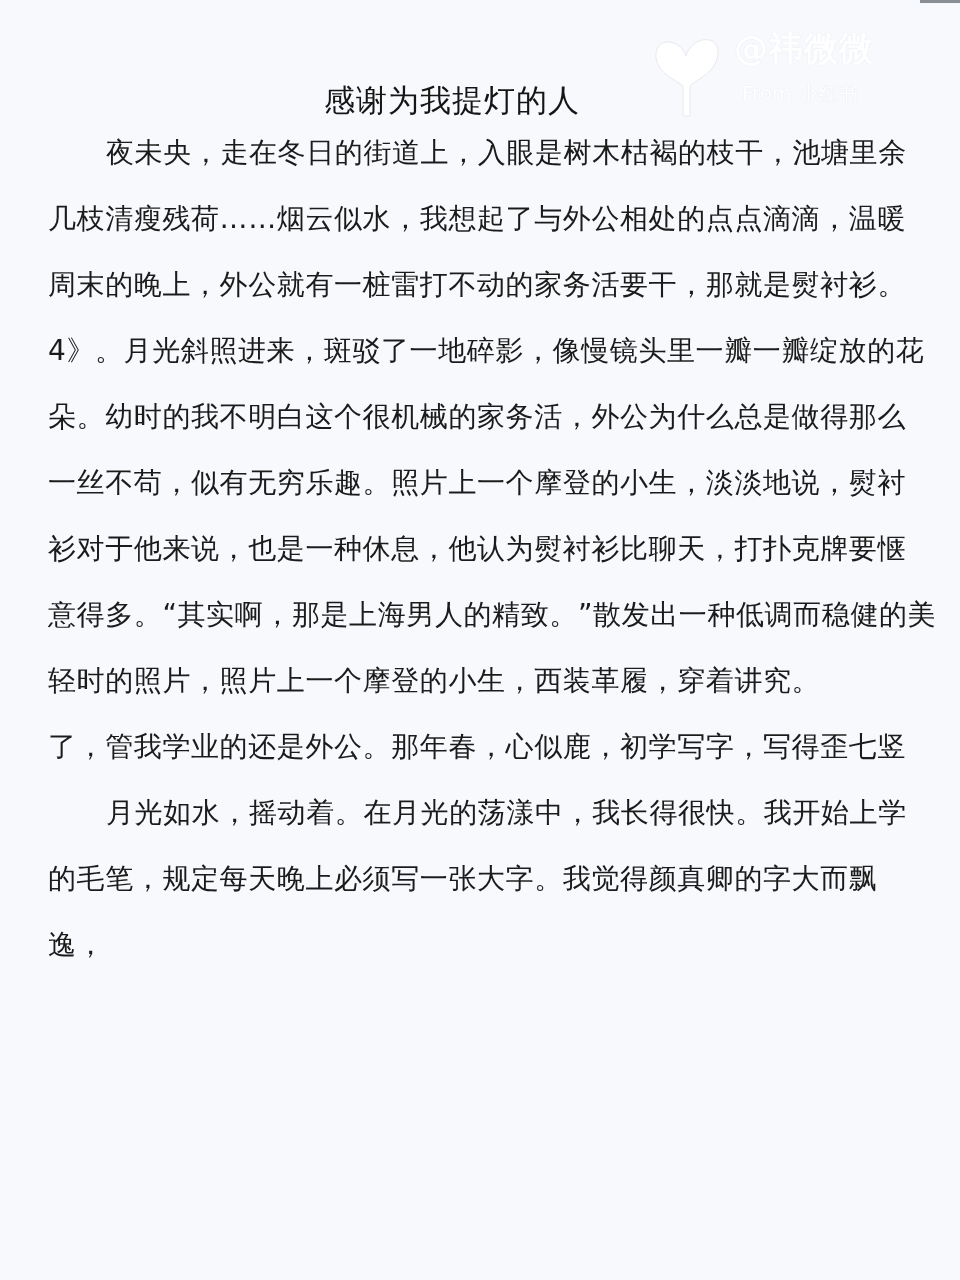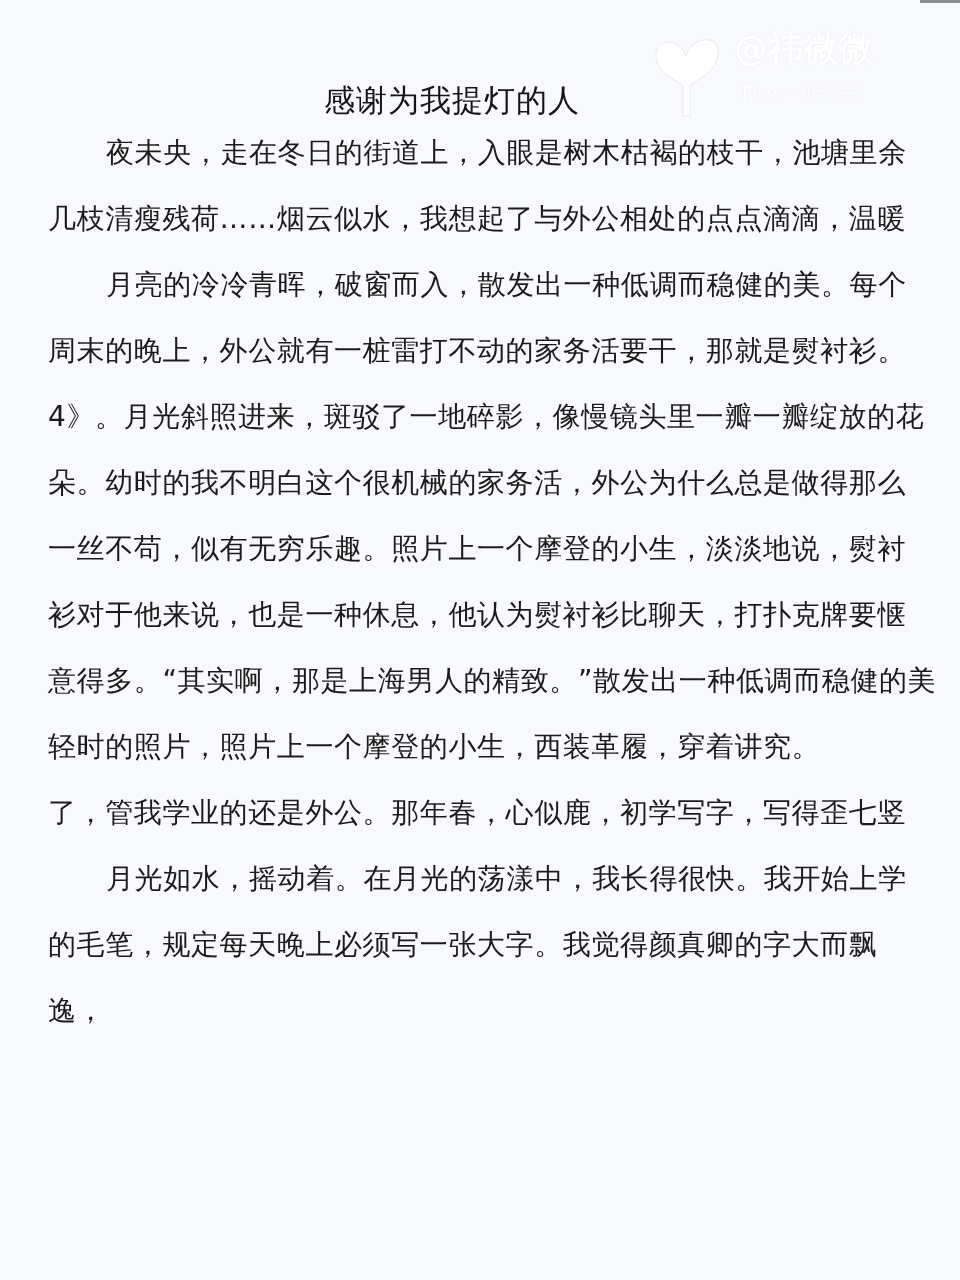--- a/index.html
+++ b/index.html
@@ -99,21 +99,20 @@
 </div>
 
 <div class="doc-title">感谢为我提灯的人</div>
 
 <div class="doc-body">
   <div class="paragraph">
     <div class="line indent">夜未央，走在冬日的街道上，入眼是树木枯褐的枝干，池塘里余</div>
     <div class="line">几枝清瘦残荷……烟云似水，我想起了与外公相处的点点滴滴，温暖</div>
   </div>
   <div class="paragraph">
-    <div class="line indent">月亮的冷冷青晖，破窗而入，散发出一种低调而稳健的美。每个</div>
     <div class="line">周末的晚上，外公就有一桩雷打不动的家务活要干，那就是熨衬衫。</div>
     <div class="line">4》。月光斜照进来，斑驳了一地碎影，像慢镜头里一瓣一瓣绽放的花</div>
     <div class="line">朵。幼时的我不明白这个很机械的家务活，外公为什么总是做得那么</div>
     <div class="line">一丝不苟，似有无穷乐趣。照片上一个摩登的小生，淡淡地说，熨衬</div>
     <div class="line">衫对于他来说，也是一种休息，他认为熨衬衫比聊天，打扑克牌要惬</div>
     <div class="line">意得多。“其实啊，那是上海男人的精致。”散发出一种低调而稳健的美</div>
     <div class="line">轻时的照片，照片上一个摩登的小生，西装革履，穿着讲究。</div>
   </div>
   <div class="paragraph">
     <div class="line">了，管我学业的还是外公。那年春，心似鹿，初学写字，写得歪七竖</div>

